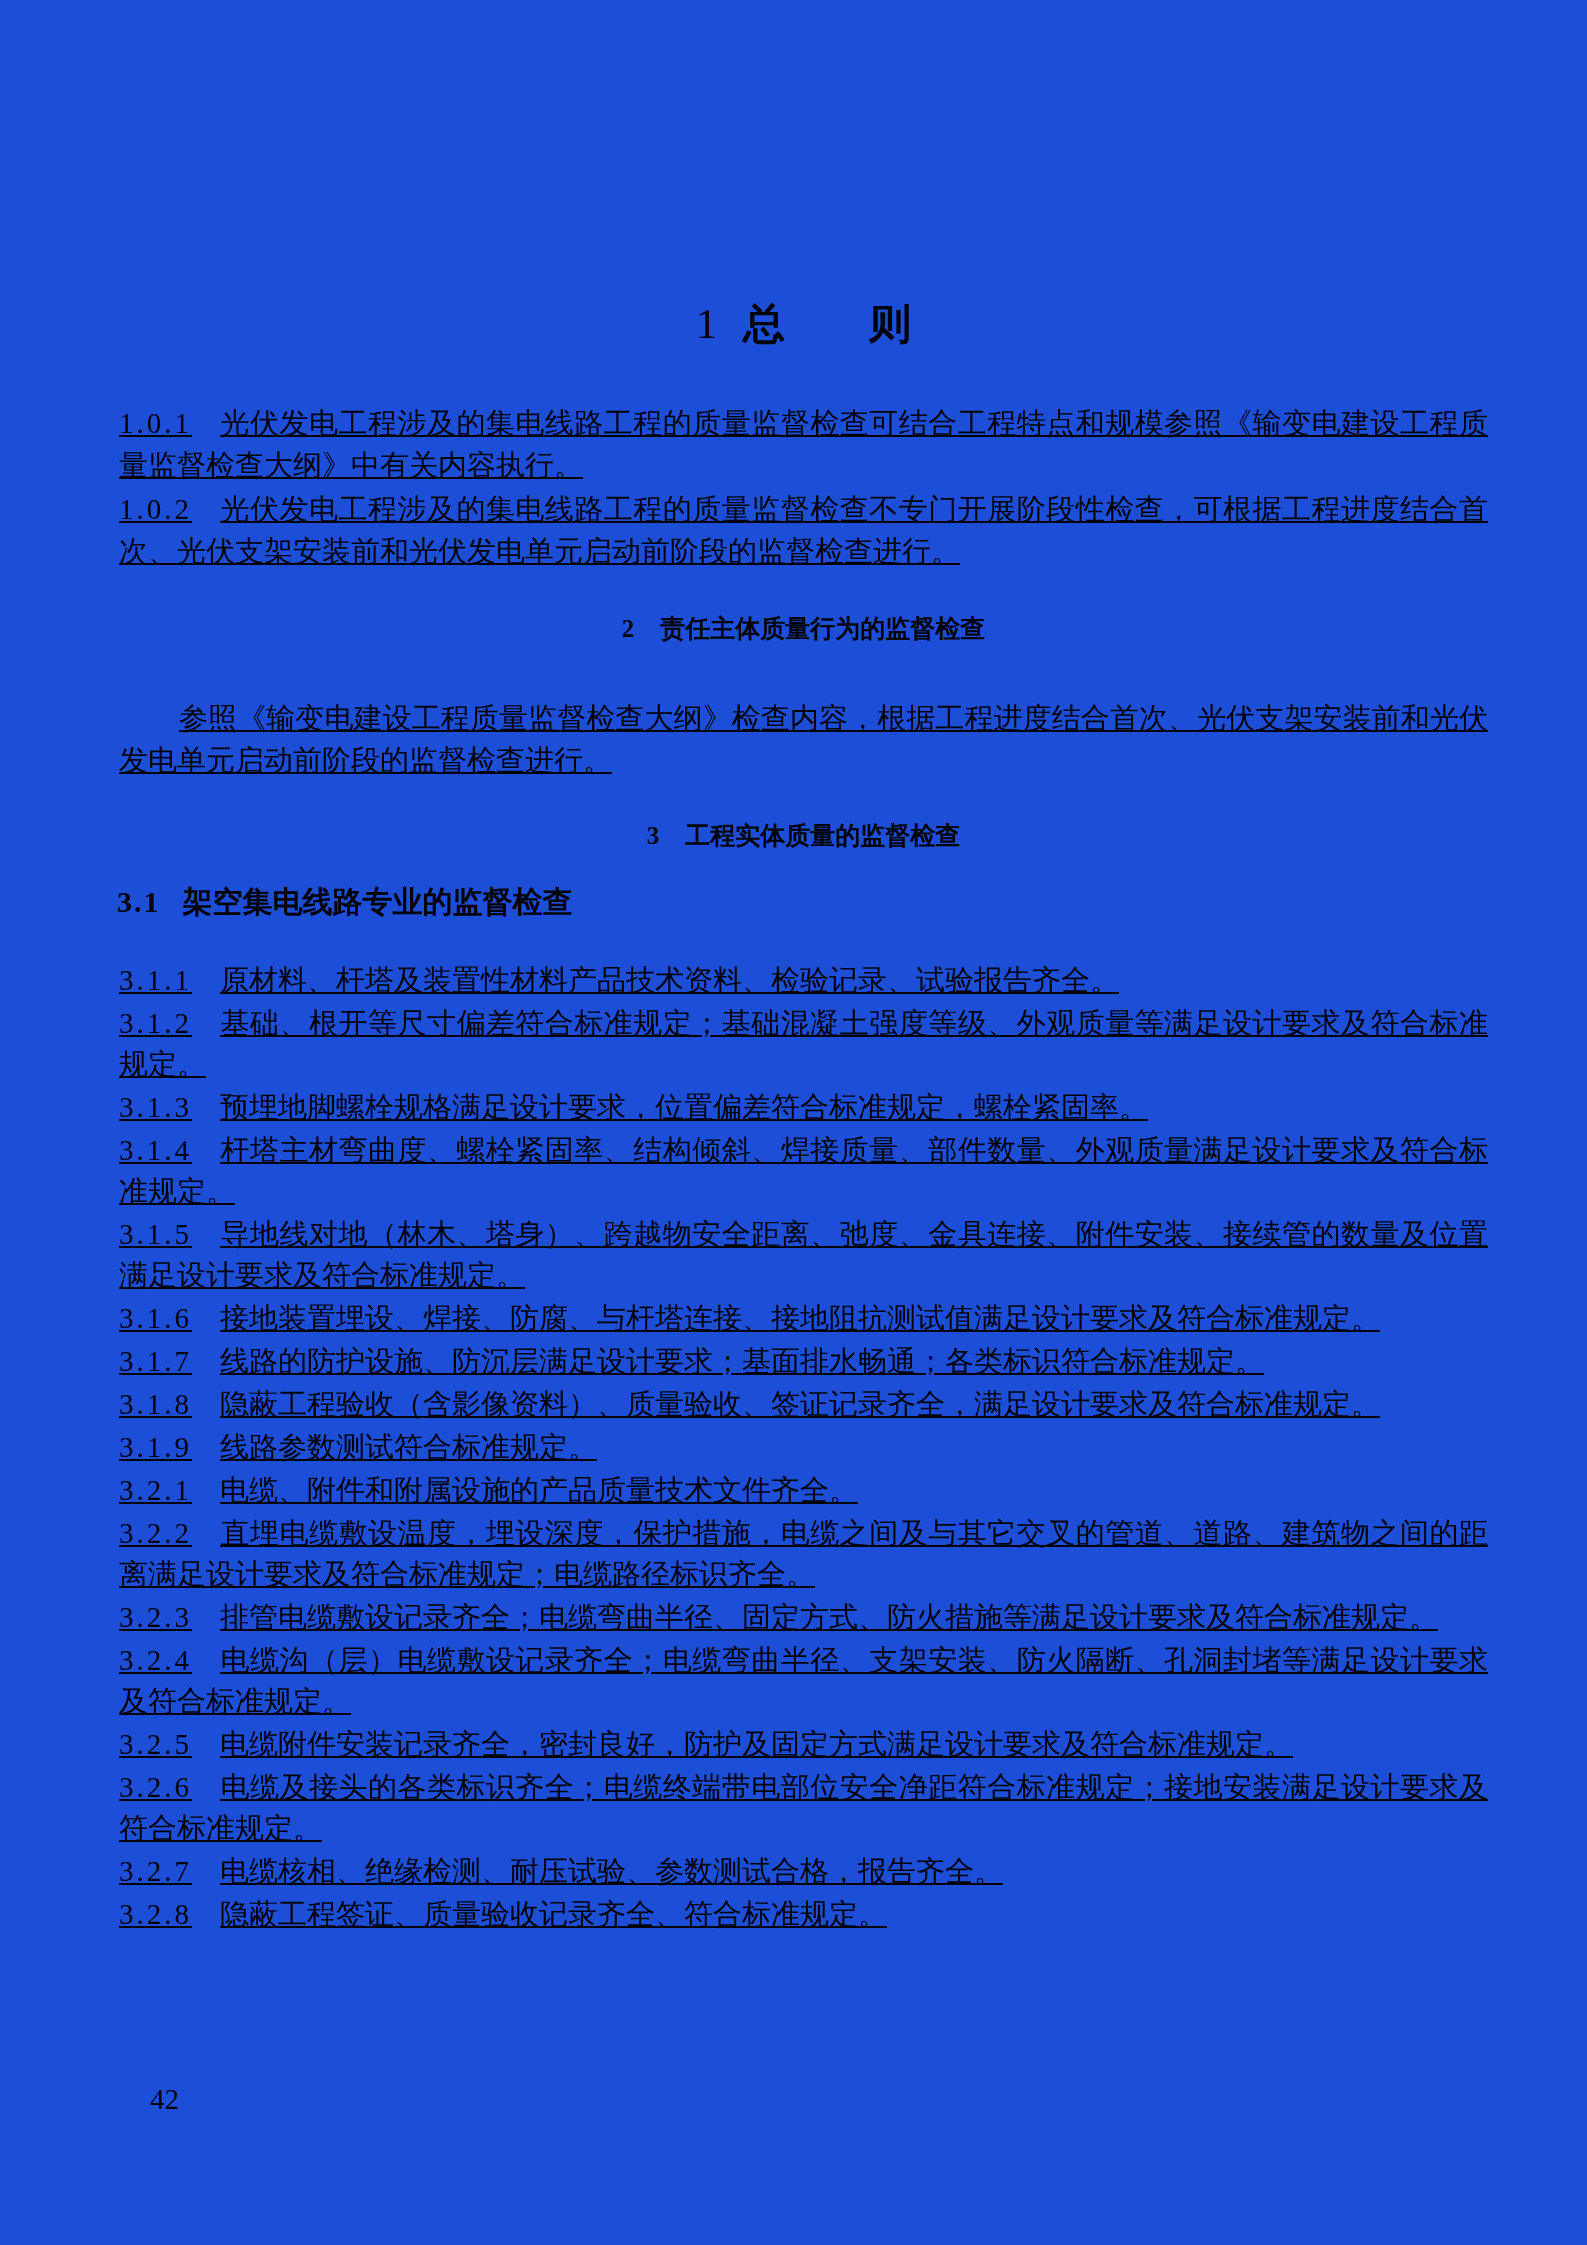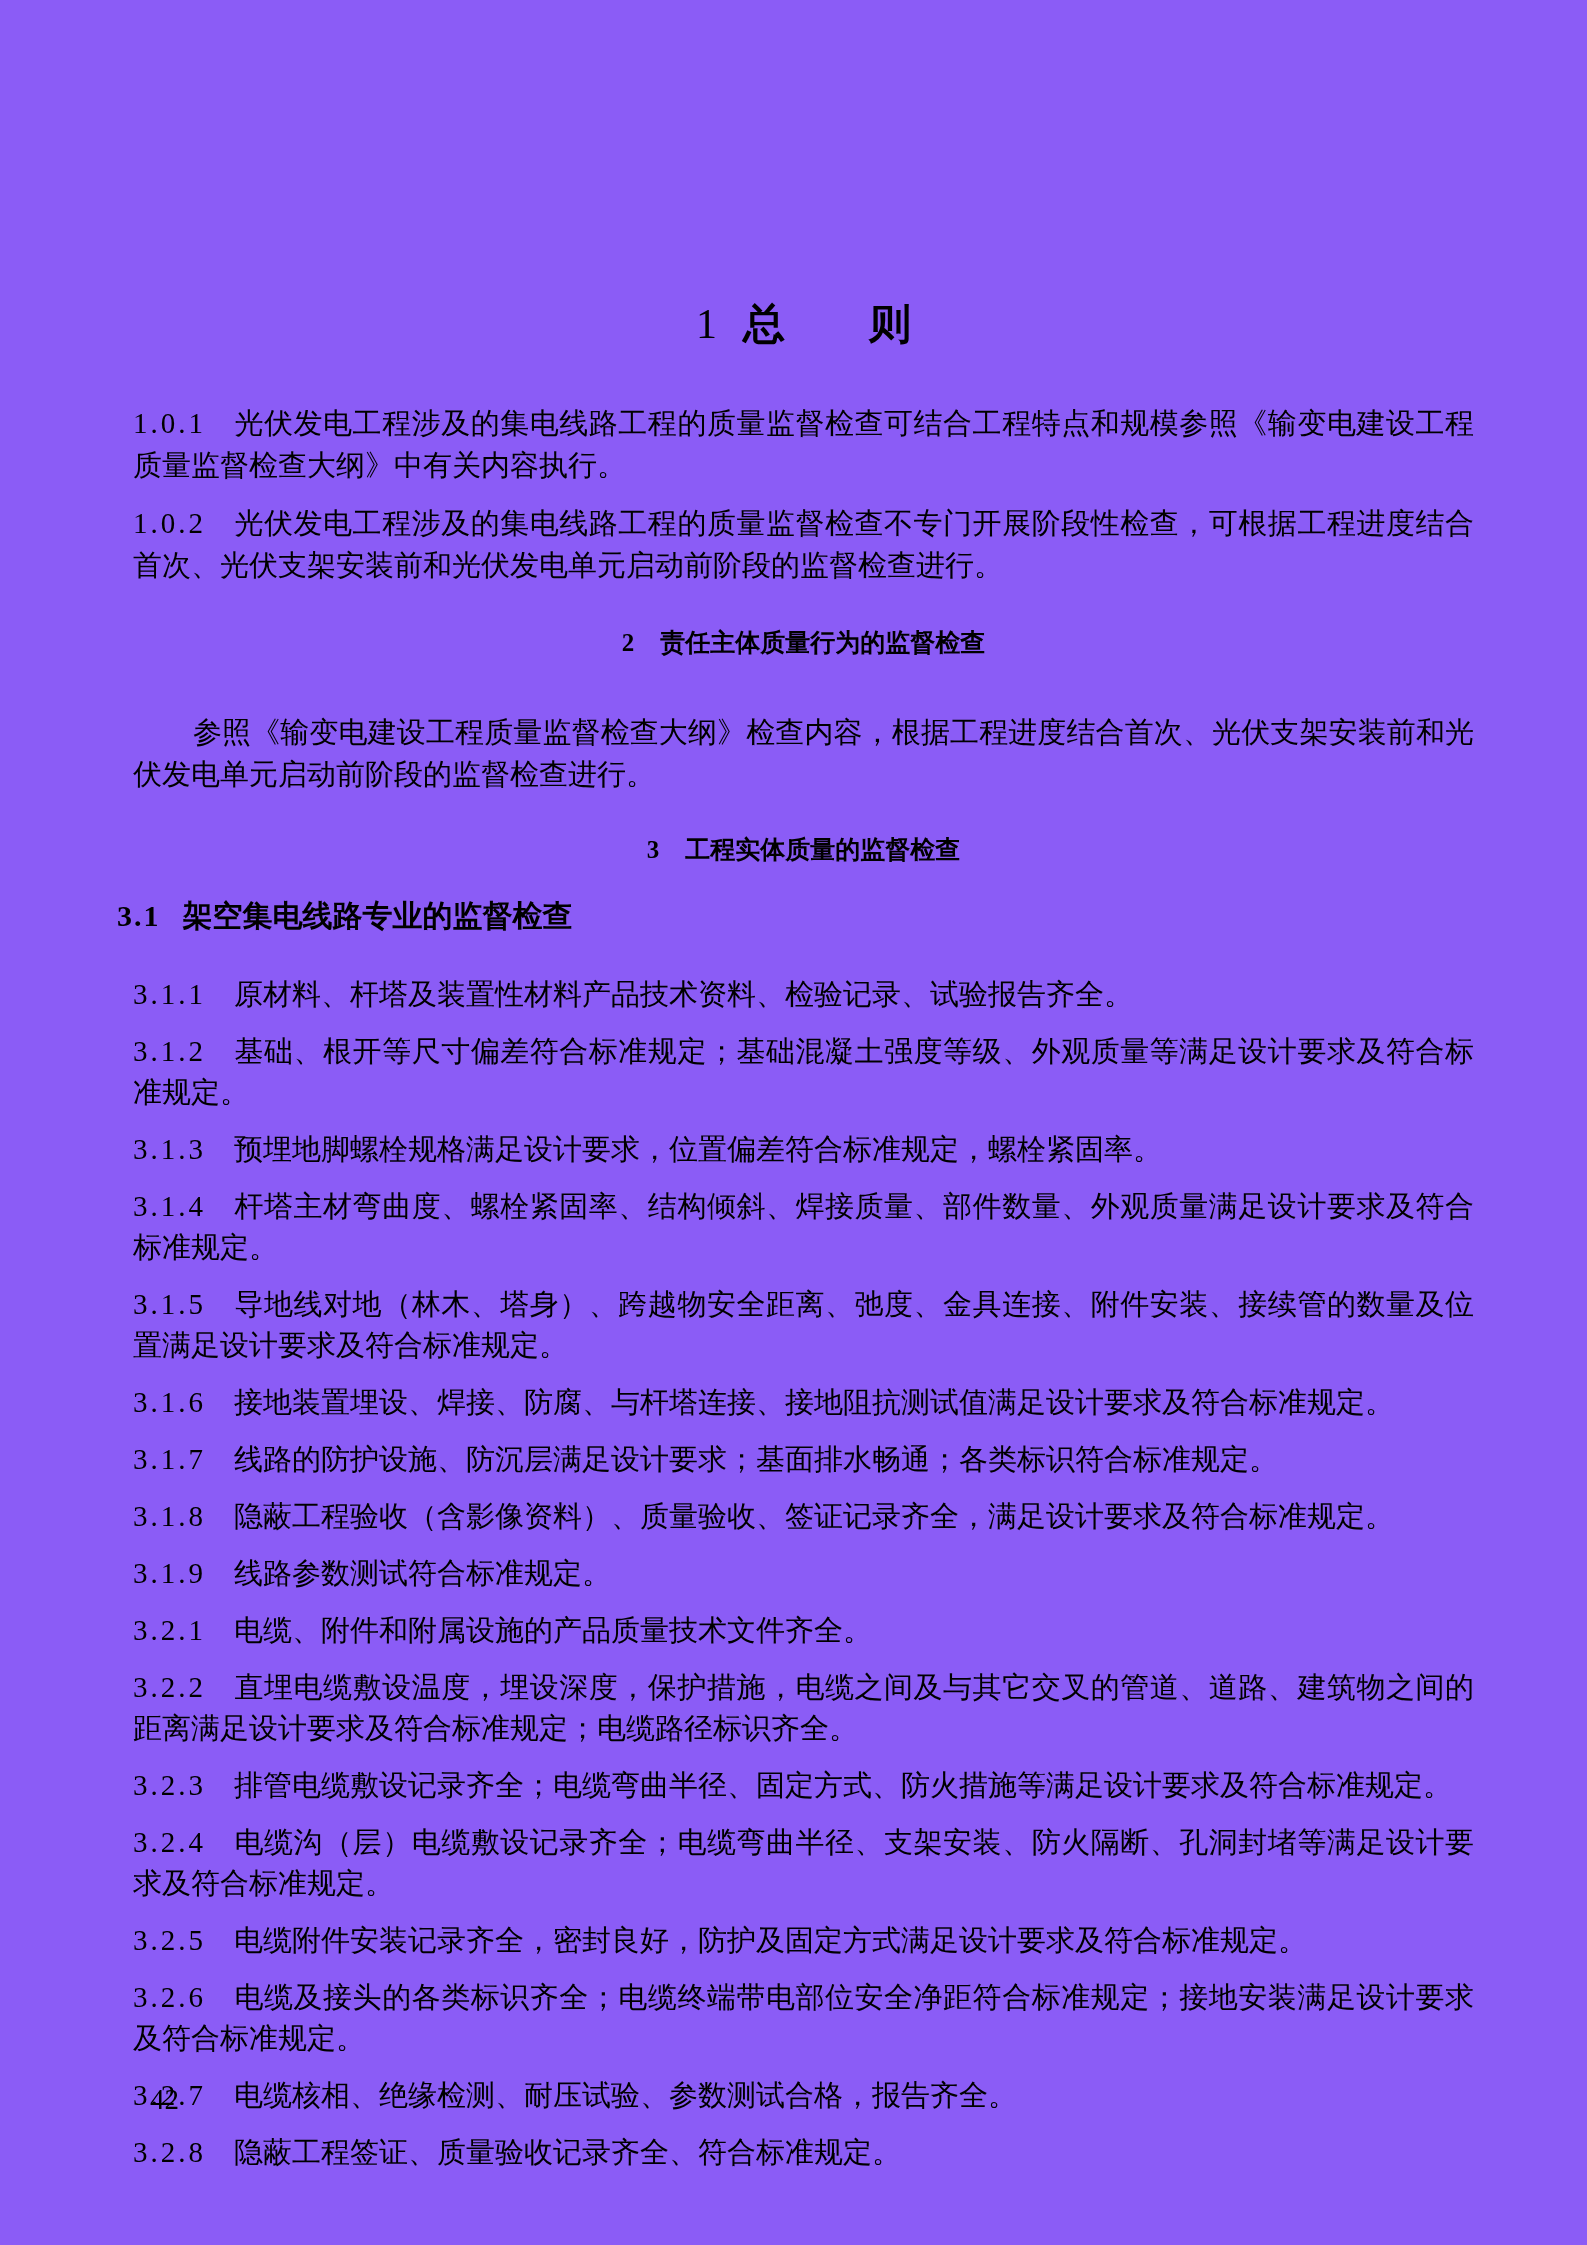--- a/index.html
+++ b/index.html
@@ -5,21 +5,21 @@
   html, body {
     margin: 0;
     padding: 0;
     background: #ffffff;
   }
   .page {
     position: relative;
     width: 1587px;
     height: 2245px;
     margin: 0 auto;
-    background: #8b5cf6;
+    background: #1d4ed8;
     color: #000000;
     box-sizing: border-box;
     padding: 300px 97px 0 117px;
     font-family: "Liberation Serif", "DejaVu Serif", serif;
     overflow: hidden;
   }
   
   .chapter-title {
     text-align: center;
     font-size: 42px;
@@ -58,22 +58,23 @@
     font-family: "Liberation Serif", "DejaVu Serif", serif;
     letter-spacing: 2px;
     margin-right: 22px;
   }
   .first-sub { margin-top: 0; }
   
   .clauses p.item,
   .para {
     font-size: 29px;
     line-height: 41px;
-    margin: 16px;
+    margin: 2px;
     text-align: justify;
+    text-decoration: underline;
   }
   .para.indent {
     text-indent: 60px;
     line-height: 42px;
   }
   .c1-items p.item { line-height: 42px; }
   .item-num {
     letter-spacing: 3px;
     margin-right: 28px;
     white-space: nowrap;

